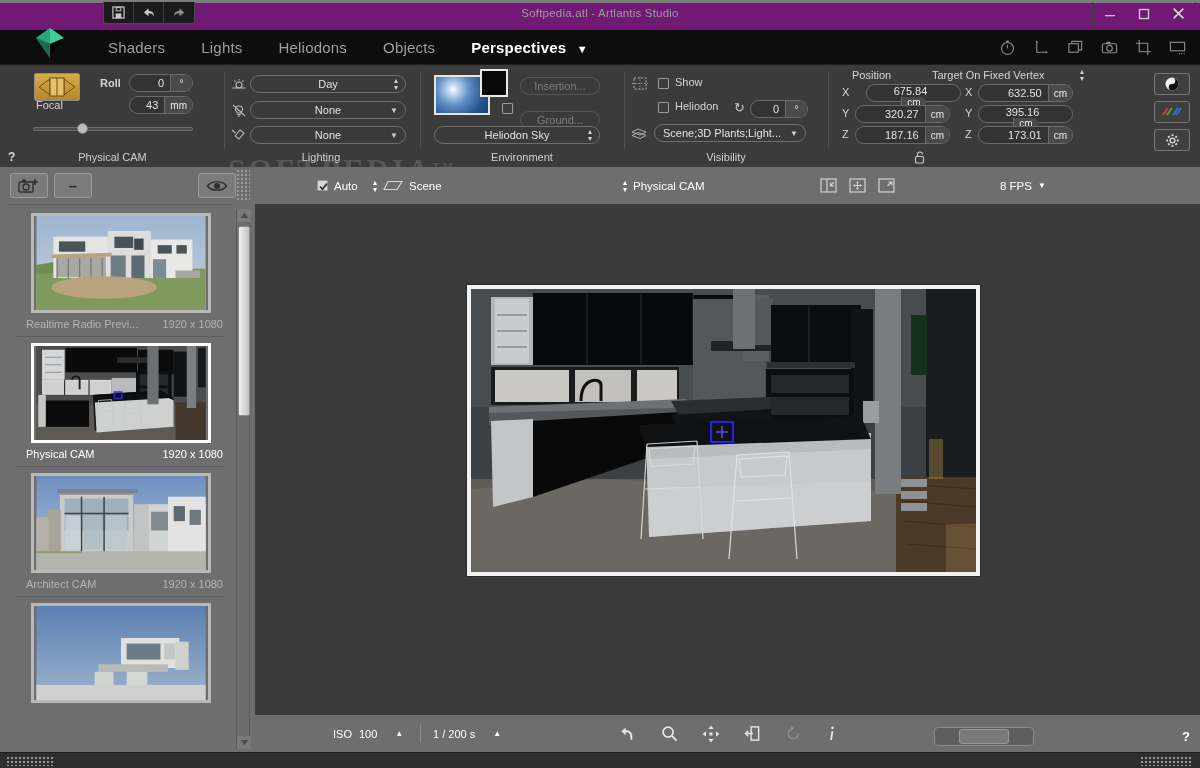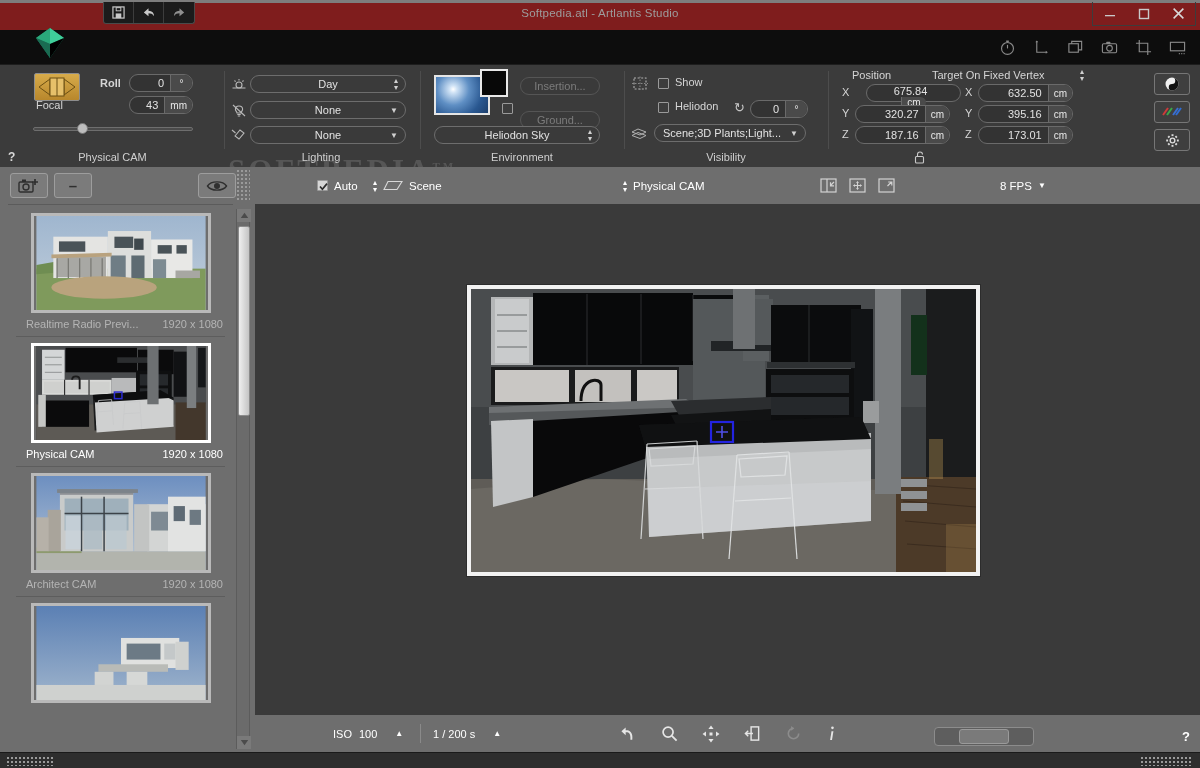--- a/index.html
+++ b/index.html
@@ -7,21 +7,21 @@
   body {
     font-family:"Liberation Sans", sans-serif;
     background:#6e6e6e; color:#d8d8d8;
     -webkit-font-smoothing:antialiased;
   }
   #app { position:relative; width:1200px; height:768px; }
 
   
   .titlebar {
     position:absolute; left:0; top:0; width:1200px; height:30px;
-    background:#7f1d1d;
+    background:#701a75;
   }
   .titlebar .edge-top { position:absolute; left:0; top:0; width:100%; height:3px; background:#7d7d7d; }
   .title-text {
     position:absolute; left:0; top:7px; width:1200px; text-align:center;
     font-size:11.5px; color:#9d9d9d; letter-spacing:.2px;
   }
   .mini-toolbar {
     position:absolute; left:103px; top:2px; height:22px;
     display:flex; border:1px solid #4a4a4a; border-top:none; border-radius:0 0 3px 3px;
     background:#1b1b1b; overflow:hidden;
@@ -243,20 +243,30 @@
     <div class="logo">
       <svg width="44" height="44" viewBox="0 0 44 44">
         <polygon points="22,8 36,18 22,38 8,18" fill="#1d7a5e"></polygon>
         <polygon points="22,8 36,18 22,24" fill="#3fcf9a"></polygon>
         <polygon points="22,8 8,18 22,24" fill="#2aa87b"></polygon>
         <polygon points="8,18 22,24 22,38" fill="#1a6b52"></polygon>
         <polygon points="36,18 22,24 22,38" fill="#14564 1"></polygon>
       </svg>
     </div>
 
+    <div class="menu-items">
+      <div class="mi">Shaders</div>
+      <div class="mi">Lights</div>
+      <div class="mi">Heliodons</div>
+      <div class="mi">Objects</div>
+      <div class="mi active">
+        <span>Perspectives</span>
+        <span class="menu-caret">▼</span>
+      </div>
+    </div>
 
     <div class="top-icons">
       <div class="ti">
         <svg width="17" height="17" viewBox="0 0 18 18">
             <circle cx="9" cy="10" r="6.3" fill="none" stroke="#8a8a8a" stroke-width="1.2"></circle>
             <path d="M9 10 L9 6.2" stroke="#8a8a8a" stroke-width="1.2"></path>
             <rect x="7.6" y="1.6" width="2.8" height="1.6" fill="#8a8a8a"></rect>
           </svg>
       </div>
       <div class="ti">
@@ -444,21 +454,21 @@
         <span class="val">187.16</span>
         <span class="unit">cm</span>
       </div>
 
       <div style="position:absolute; left:135px; top:21px; font-size:11px; color:#d5d5d5;">X</div>
       <div class="pill" style="position:absolute; left:148px; top:19px; width:95px;">
         <span class="val">632.50</span>
         <span class="unit">cm</span>
       </div>
       <div style="position:absolute; left:135px; top:42px; font-size:11px; color:#d5d5d5;">Y</div>
-      <div class="pill" style="position:absolute; left:148px; top:40px; width:95px;">
+      <div class="pill" style="position:absolute; left:148px; top:40px; width:95px;flex-direction:column;">
         <span class="val">395.16</span>
         <span class="unit">cm</span>
       </div>
       <div style="position:absolute; left:135px; top:63px; font-size:11px; color:#d5d5d5;">Z</div>
       <div class="pill" style="position:absolute; left:148px; top:61px; width:95px;">
         <span class="val">173.01</span>
         <span class="unit">cm</span>
       </div>
 
       <div style="position:absolute; left:84px; bottom:4px;">

